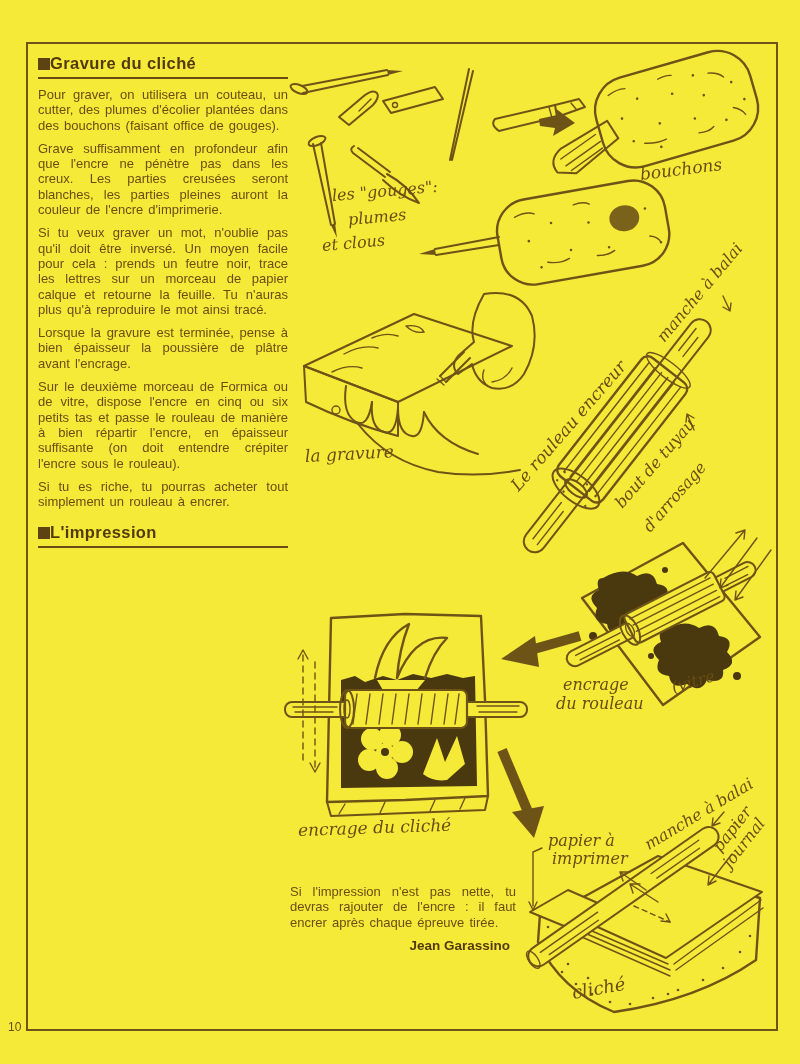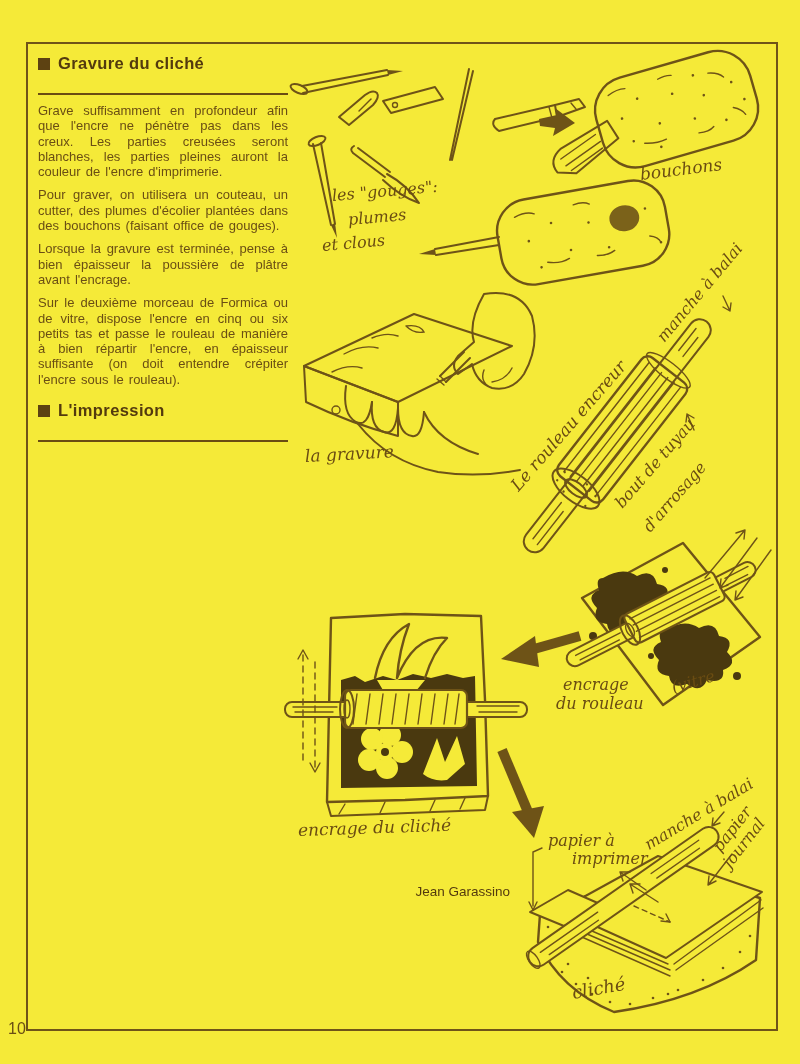--- a/index.html
+++ b/index.html
@@ -17,51 +17,51 @@
   }
   .frame{
     position:absolute;left:26px;top:42px;width:752px;height:989px;
     border:2px solid #6f5418;
   }
   
   .left-col{position:absolute;left:38px;top:54px;width:250px;}
   .mid-col{position:absolute;left:290px;top:884px;width:226px;}
   h2.sec{
     font-size:16.5px;font-weight:bold;color:var(--head);letter-spacing:.4px;
-    border-bottom:2px solid #6a4c12;padding-bottom:20px;margin-bottom:8px;margin-top:14px;
-    display:flex;align-items:center;gap:8px;
+    border-bottom:2px solid #6a4c12;padding-bottom:4px;margin-bottom:8px;margin-top:14px;
+    display:flex;align-items:center;
   }
   h2.sec:first-child{margin-top:0;}
   .sq{display:inline-block;width:12px;height:12px;background:#5d4212;flex:0 0 auto;}
   p.body{
     font-size:13px;line-height:15.3px;text-align:justify;margin-bottom:8px;
     word-spacing:1.5px;color:var(--txt);
   }
-  .author{font-size:13.5px;font-weight:normal;text-align:right;padding-right:6px;color:var(--head);margin-top:0;}
-  .pagenum{position:absolute;left:8px;top:1020px;font-size:16px;color:var(--txt);}
+  .author{font-size:13.5px;font-weight:bold;text-align:right;padding-right:6px;color:var(--head);margin-top:0;}
+  .pagenum{position:absolute;left:8px;top:1020px;font-size:12px;color:var(--txt);}
   
   .hand{
     position:absolute;font-family:"DejaVu Serif",serif;font-style:italic;
     font-size:16px;color:#6a4c12;white-space:nowrap;transform-origin:0 50%;
   }
   #lbl-gouges1{left:332px;top:186px;transform:rotate(-5deg);}
   #lbl-gouges2{left:348px;top:210px;transform:rotate(-5deg);}
   #lbl-gouges3{left:322px;top:236px;transform:rotate(-5deg);}
   #lbl-bouchons{left:640px;top:164px;font-size:17px;transform:rotate(-7deg);}
   #lbl-gravure{left:305px;top:446px;font-size:17px;transform:rotate(-3deg);}
   #lbl-rouleau{left:514px;top:478px;font-size:17px;transform:rotate(-49deg);}
   #lbl-manche1{left:660px;top:330px;transform:rotate(-50deg);}
   #lbl-tuyau1{left:618px;top:496px;transform:rotate(-49deg);}
   #lbl-tuyau2{left:646px;top:520px;transform:rotate(-49deg);}
   #lbl-encrou1{left:563px;top:675px;}
   #lbl-encrou2{left:556px;top:694px;}
   #lbl-vitre{left:672px;top:678px;transform:rotate(-16deg);}
   #lbl-encliche{left:298px;top:820px;font-size:17px;transform:rotate(-2deg);}
   #lbl-papimp1{left:548px;top:831px;}
-  #lbl-papimp2{left:572px;top:849px;}
+  #lbl-papimp2{left:552px;top:849px;}
   #lbl-manche2{left:646px;top:836px;transform:rotate(-31deg);}
   #lbl-journal1{left:716px;top:840px;transform:rotate(-52deg);}
   #lbl-journal2{left:726px;top:856px;transform:rotate(-52deg);}
   #lbl-cliche{left:572px;top:982px;font-size:18px;transform:rotate(-10deg);}
   
   svg{position:absolute;overflow:visible;}
   .ln{stroke:var(--ink);stroke-width:2;fill:none;stroke-linecap:round;stroke-linejoin:round;}
   .ln15{stroke:var(--ink);stroke-width:1.4;fill:none;stroke-linecap:round;}
   .fill{fill:var(--ink);stroke:none;}
   .dark{fill:var(--ink-dark);stroke:none;}
@@ -71,33 +71,36 @@
 <body>
 
 <div class="frame"></div>
 <div class="pagenum">10</div>
 
 <div class="left-col">
   <h2 class="sec">
     <span class="sq"></span>
     <span>Gravure du cliché</span>
   </h2>
+  <p class="body">Pour graver, on utilisera un couteau, un cutter, des plumes d'écolier plantées dans des bouchons (faisant office de gouges).</p>
   <p class="body">Grave suffisamment en profondeur afin que l'encre ne pénètre pas dans les creux. Les parties creusées seront blanches, les parties pleines auront la couleur de l'encre d'imprimerie.</p>
-  <p class="body">Pour graver, on utilisera un couteau, un cutter, des plumes d'écolier plantées dans des bouchons (faisant office de gouges).</p>
+  <p class="body">Si tu veux graver un mot, n'oublie pas qu'il doit être inversé. Un moyen facile pour cela : prends un feutre noir, trace les lettres sur un morceau de papier calque et retourne la feuille. Tu n'auras plus qu'à reproduire le mot ainsi tracé.</p>
   <p class="body">Lorsque la gravure est terminée, pense à bien épaisseur la poussière de plâtre avant l'encrage.</p>
 
   <p class="body">Sur le deuxième morceau de Formica ou de vitre, dispose l'encre en cinq ou six petits tas et passe le rouleau de manière à bien répartir l'encre, en épaisseur suffisante (on doit entendre crépiter l'encre sous le rouleau).</p>
+  <p class="body">Si tu es riche, tu pourras acheter tout simplement un rouleau à encrer.</p>
 
   <h2 class="sec">
     <span class="sq"></span>
     <span>L'impression</span>
   </h2>
 </div>
 
 <div class="mid-col">
+  <p class="body">Si l'impression n'est pas nette, tu devras rajouter de l'encre : il faut encrer après chaque épreuve tirée.</p>
   <div class="author">Jean Garassino</div>
 </div>
 
 <svg style="left:287px;top:57px" width="490" height="235" viewBox="0 0 490 235">
   <g>
     <ellipse class="ln" cx="12" cy="32" rx="4" ry="9" transform="rotate(-68 12 32)"></ellipse>
     <path class="ln" d="M15,29 L100,13 M16,36 L101,18"></path>
     <path class="fill" d="M100,13 L116,14 L101,18 Z"></path>
   </g>
   <g>

